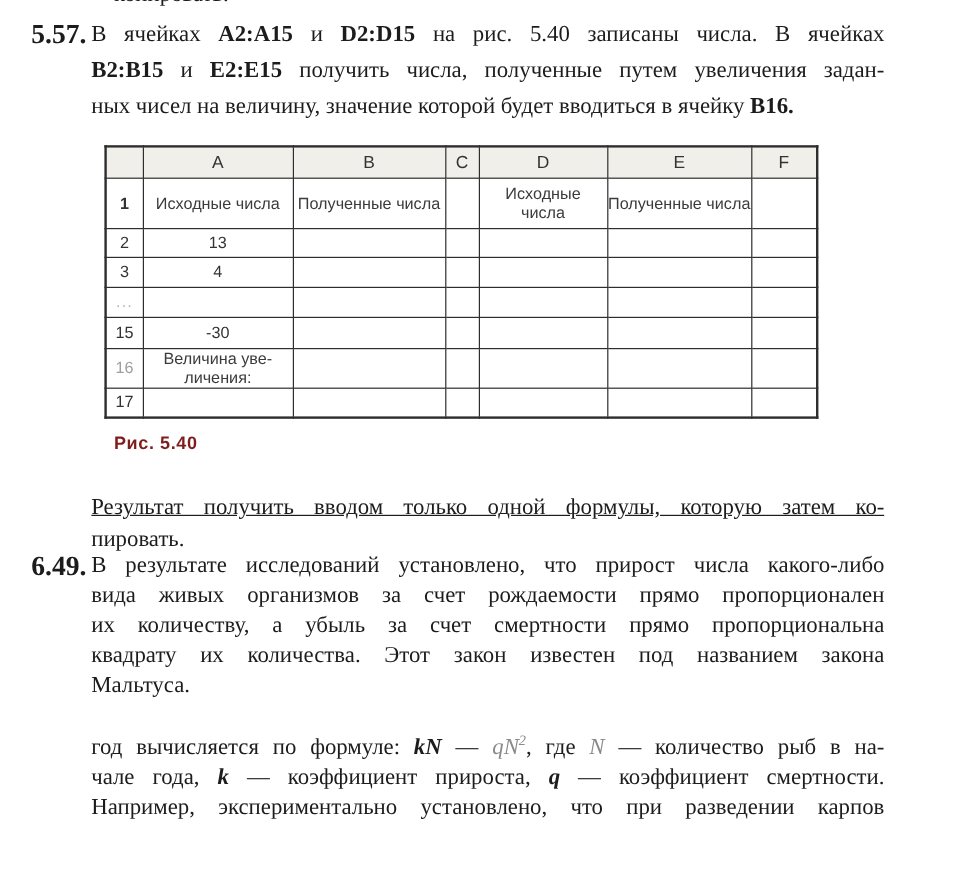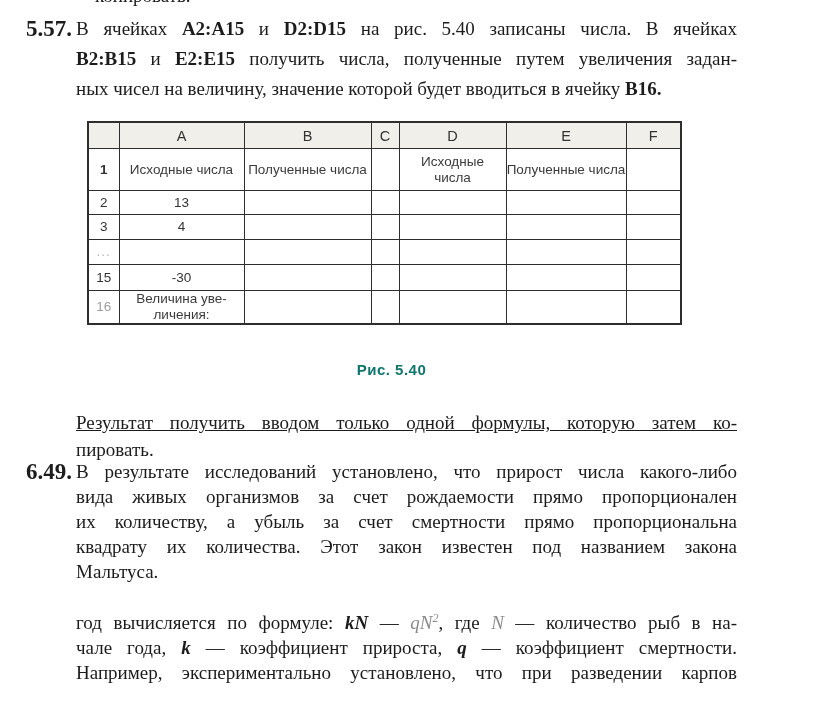--- a/index.html
+++ b/index.html
@@ -35,22 +35,22 @@
     font-size:13.5px; line-height:16px; padding:0; overflow:hidden;
   }
   .letters td { background:#f1efea; font-size:14.5px; color:#333; height:25px; }
   .rn { font-size:14.5px; color:#333; }
   .rn-1 { font-weight:bold; font-size:15px; }
   .rn-dim { color:#9e9e9e; }
   .rn-dots { color:#b5b5b5; font-size:13px; letter-spacing:1px; }
   .hdr2 { padding:0 16px; color:#3b3b3b; }
   .num-cell { font-size:14.5px; color:#333; }
   .fig-caption {
-    position:absolute; left:95px; top:361px; width:593px; text-align:center;
-    font-family:"Liberation Sans", sans-serif; font-size:15px; color:#0f766e;
+    position:absolute; left:95px; top:361px; width:593px; text-align:left;
+    font-family:"Liberation Sans", sans-serif; font-size:15px; color:#7f1d1d;
     font-weight:bold; letter-spacing:0.5px;
   }
 </style>
 </head>
 <body>
 
 <div class="page">
 
   <div class="clip-word">копировать.</div>
 
@@ -126,20 +126,29 @@
     </tr>
     <tr style="height:25px;">
       <td class="rn rn-dim">16</td>
       <td class="hdr2" style="padding:0 8px;">Величина уве-личения:</td>
       <td></td>
       <td></td>
       <td></td>
       <td></td>
       <td></td>
     </tr>
+    <tr style="height:24px;">
+      <td class="rn">17</td>
+      <td></td>
+      <td></td>
+      <td></td>
+      <td></td>
+      <td></td>
+      <td></td>
+    </tr>
   </tbody>
     </table>
 
   <div class="fig-caption">Рис. 5.40</div>
 
   <div class="t-line just" style="top:409px; line-height:27px;text-decoration:underline;"><span>Результат получить вводом только одной формулы, которую затем ко-</span></div>
   <div class="t-line" style="top:436px; line-height:27px;"><span>пировать.</span></div>
 
   <div class="ex-num" style="top:459px; line-height:25px;">6.49.</div>
   <div class="t-line just" style="top:459px; line-height:25px;"><span>В результате исследований установлено, что прирост числа какого-либо</span></div>

